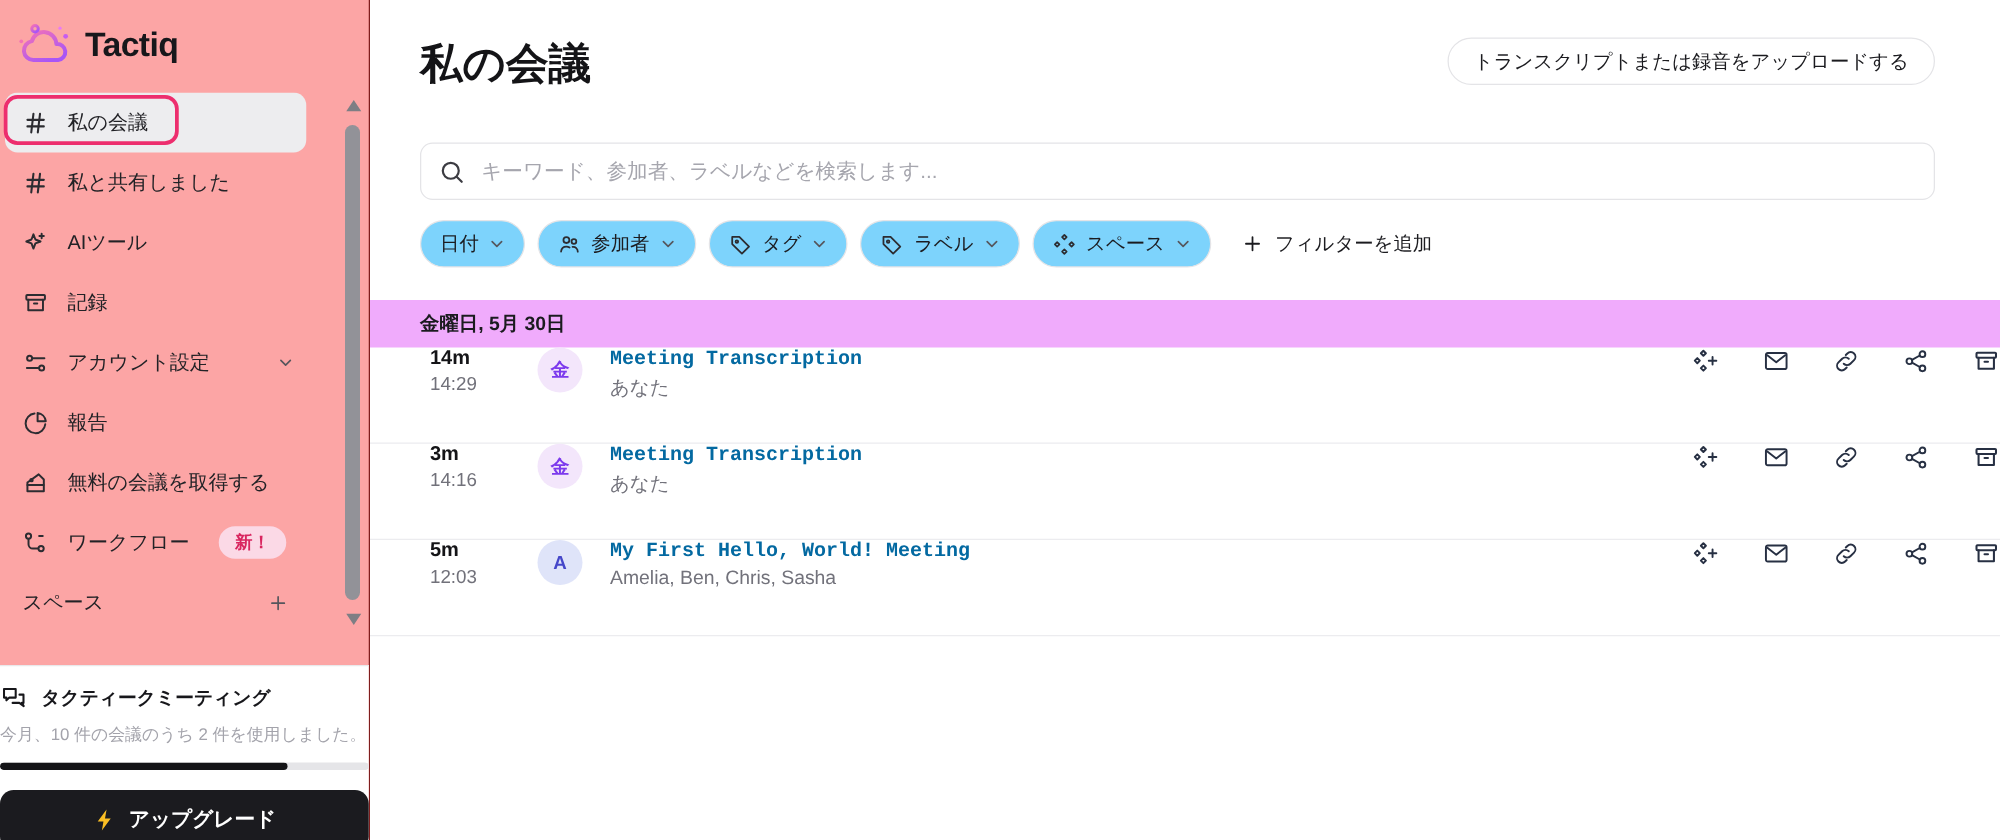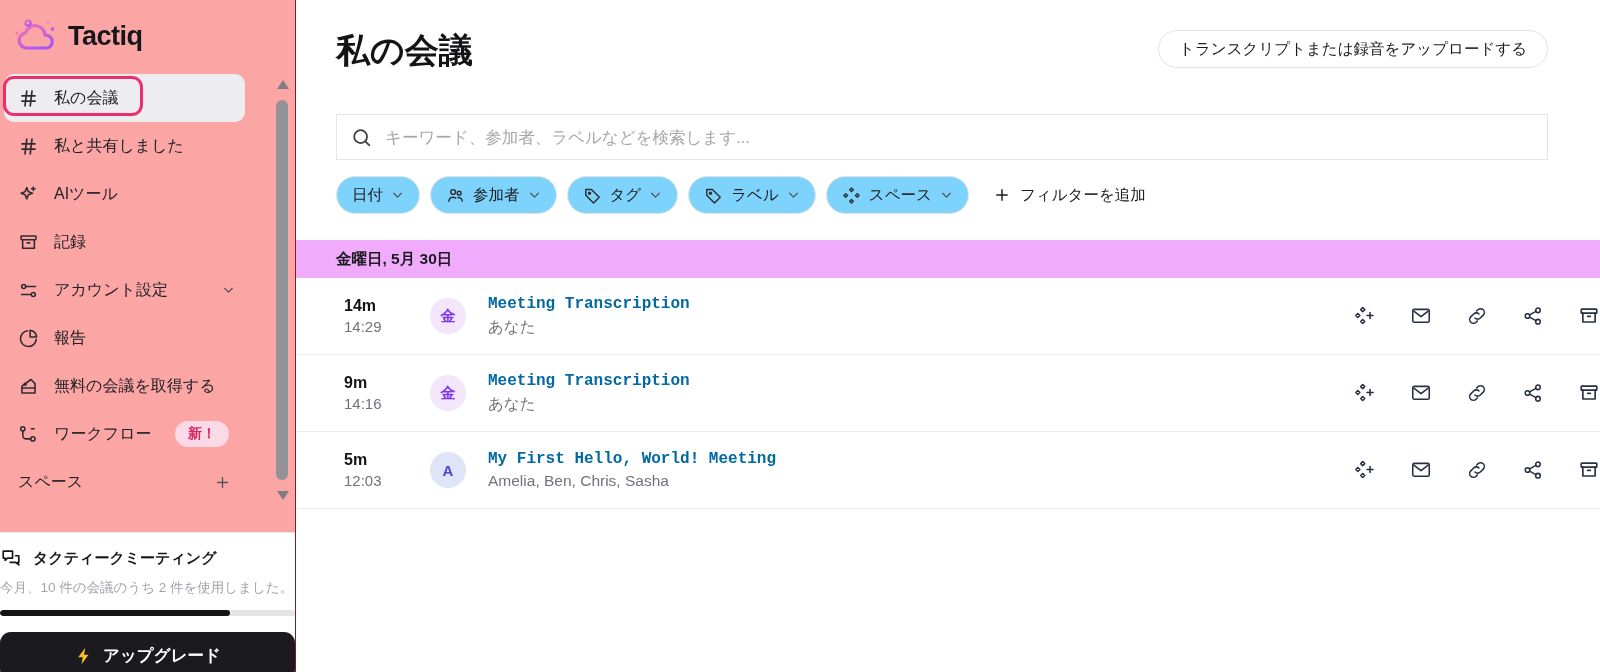--- a/index.html
+++ b/index.html
@@ -35,35 +35,35 @@
   .usage-text{margin-top:9px;color:#a3a3ab;font-size:13.5px;line-height:1.55;}
   .progress{margin-top:11px;height:6px;background:#e5e5e8;border-radius:3px;overflow:hidden;}
   .progress-fill{height:100%;background:#141417;border-radius:3px;}
   .upgrade-btn{margin-top:16px;width:100%;height:48px;background:#1b1b1f;border:none;border-radius:11px;color:#fff;font-size:16.5px;font-weight:700;display:flex;align-items:center;justify-content:center;gap:9px;}
 
   
   .main{flex:1;position:relative;overflow:hidden;}
   .main-header{display:flex;justify-content:space-between;align-items:flex-start;padding:24px 52px 0 40px;}
   .page-title{font-size:34px;font-weight:700;margin:4px 0 0;color:#141417;}
   .upload-btn{background:#fff;border:1px solid #e4e4e7;border-radius:19px;height:38px;padding:0 20px;font-size:15.5px;color:#1b1b1f;margin-top:6px;}
-  .search-wrap{margin:40px 52px 0 40px;height:46px;border:1px solid #e4e4e7;border-radius:0;display:flex;align-items:center;gap:11px;padding:0 14px;box-sizing:border-box;}
+  .search-wrap{margin:40px 52px 0 40px;height:46px;border:1px solid #e4e4e7;border-radius:10px;display:flex;align-items:center;gap:11px;padding:0 14px;box-sizing:border-box;}
   .search-wrap input{border:none;outline:none;flex:1;font-size:16.5px;font-family:inherit;color:#1b1b1f;background:transparent;}
   .search-wrap input::placeholder{color:#a6a6ae;}
   .search-icon{color:#3c3c42;}
   .filter-row{display:flex;align-items:center;gap:10px;margin:16px 52px 0 40px;}
   .pill{display:flex;align-items:center;gap:8px;height:38px;padding:0 15px;border:1px solid #e4e4e7;border-radius:19px;background:#7dd3fc;font-size:15.5px;color:#1b1b1f;}
   .pill .f-icon{width:19px;height:19px;color:#2c2c31;}
   .chev{width:13px;height:13px;color:#55555c;}
   .add-filter{display:flex;align-items:center;gap:9px;border:none;background:none;font-size:15.5px;color:#1b1b1f;margin-left:14px;padding:0;}
   .sort-btn{margin-left:auto;display:flex;align-items:center;gap:9px;height:38px;padding:0 16px;border:1px solid #e4e4e7;border-radius:19px;background:#fff;font-size:15.5px;color:#1b1b1f;}
   .sort-val{margin-left:2px;}
   
   .list{margin-top:26px;}
   .date-band{height:38px;background:#f0abfc;display:flex;align-items:center;padding-left:40px;font-size:15.5px;font-weight:700;color:#1b1b1f;}
-  .meeting-row{height:76px;display:flex;align-items:center;padding:0 0 0 48px;border-bottom:1px solid #ececef;}
+  .meeting-row{height:76px;display:flex;align-items:flex-start;padding:0 0 0 48px;border-bottom:1px solid #ececef;}
   .dur-col{width:86px;flex-shrink:0;}
   .dur{font-size:16px;font-weight:700;color:#141417;}
   .time{font-size:15px;color:#71717a;margin-top:3px;}
   .avatar{width:36px;height:36px;border-radius:50%;display:flex;align-items:center;justify-content:center;font-size:15px;font-weight:600;flex-shrink:0;margin-right:22px;}
   .avatar-purple{background:#f3e6fb;color:#7c3aed;}
   .avatar-indigo{background:#dfe4f9;color:#4547c9;}
   .meta{flex:1;min-width:0;}
   .m-title{font-size:16px;font-weight:700;color:#0369a1;font-family:Liberation Mono, monospace;}
   .m-ppl{font-size:15.5px;color:#72727b;margin-top:4px;}
   .actions{display:flex;align-items:center;gap:34px;margin-left:20px;}
@@ -378,21 +378,21 @@
           <button class="act-btn">
               <svg width="22" height="22" viewBox="0 0 24 24">
                 <use href="#i-archive"></use>
               </svg>
             </button>
         </div>
       </div>
 
       <div class="meeting-row">
         <div class="dur-col">
-          <div class="dur">9m</div>
+          <div class="dur">3m</div>
           <div class="time">14:16</div>
         </div>
         <div class="avatar avatar-purple">金</div>
         <div class="meta">
           <div class="m-title">Meeting Transcription</div>
           <div class="m-ppl">あなた</div>
         </div>
         <div class="actions">
           <button class="act-btn">
               <svg width="22" height="22" viewBox="0 0 24 24">

